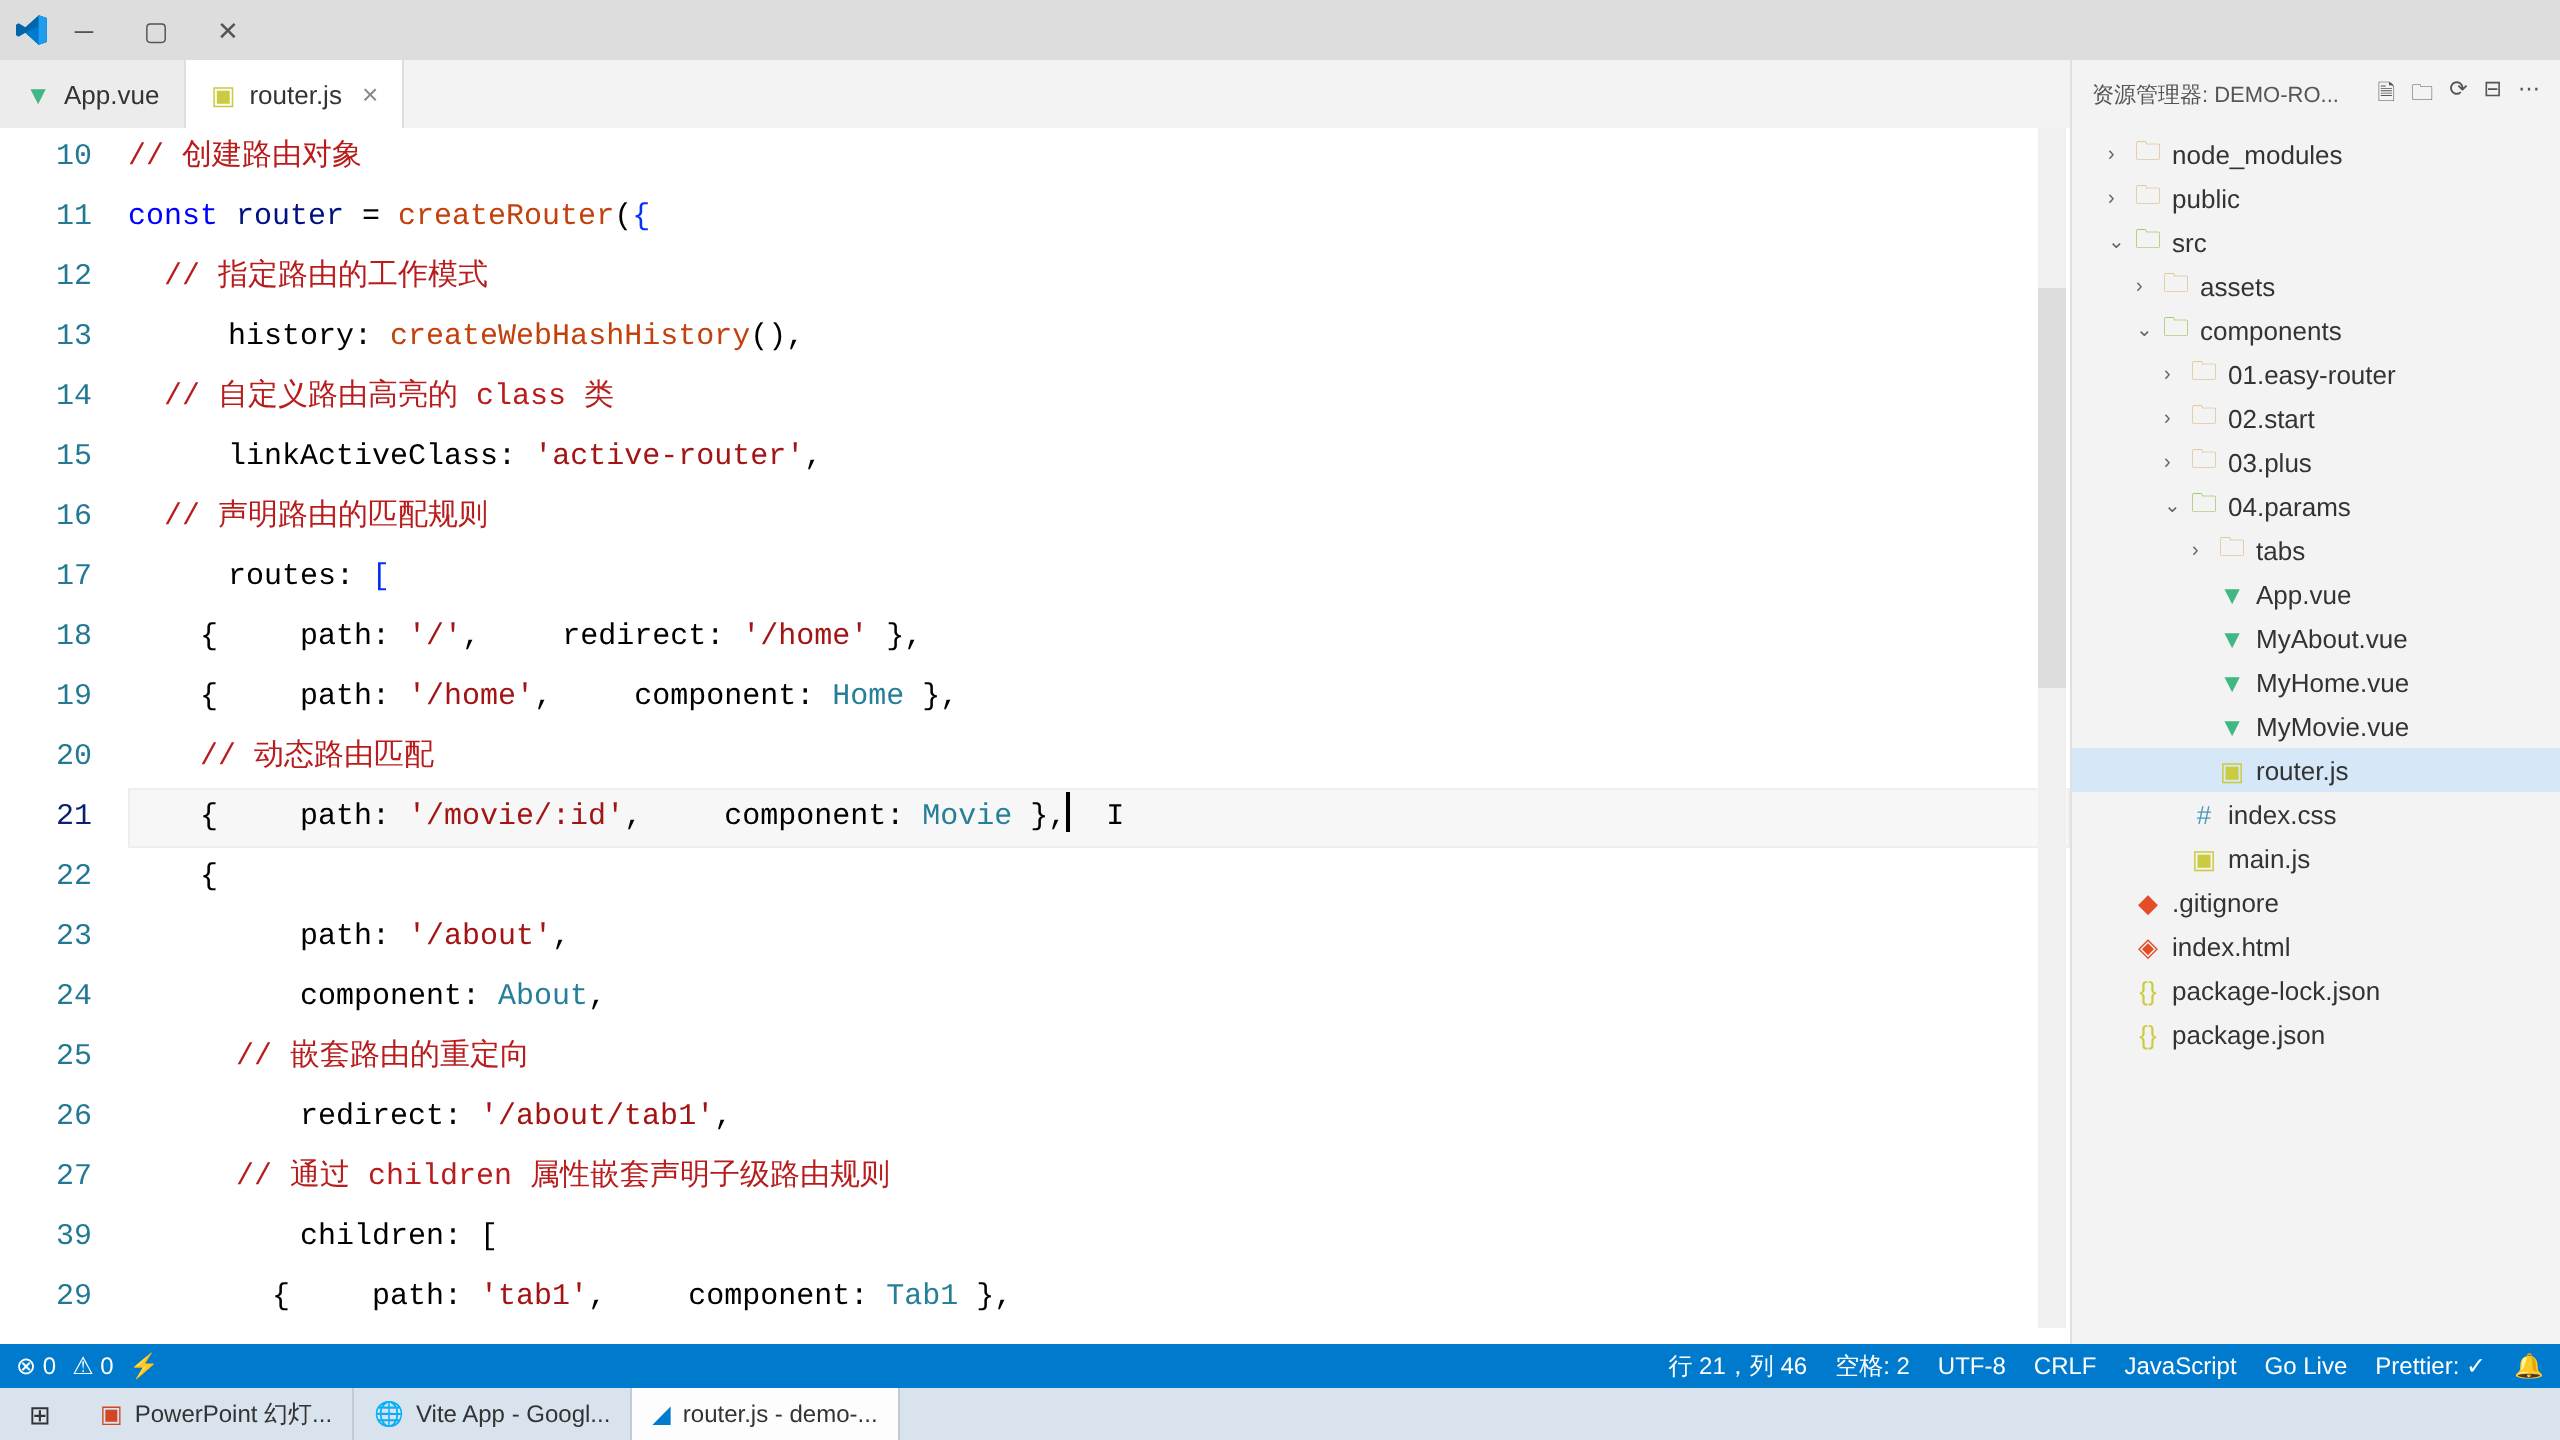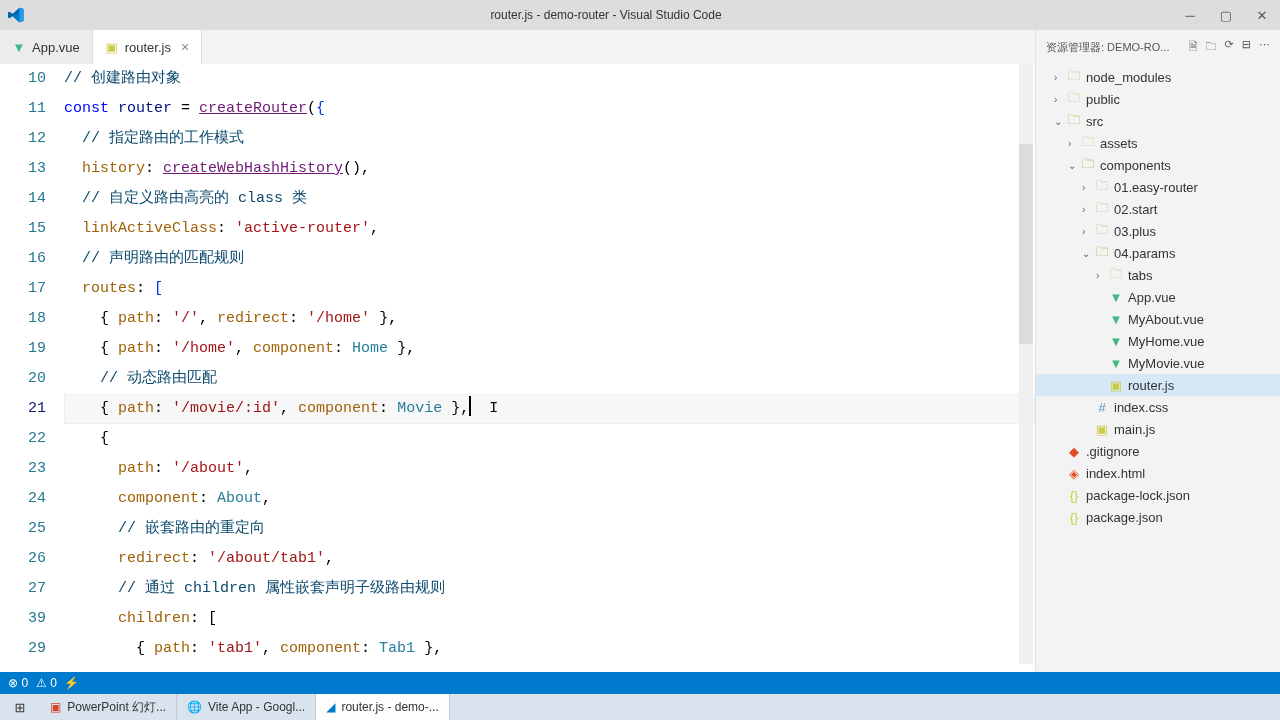--- a/index.html
+++ b/index.html
@@ -43,24 +43,24 @@
 .cursor { display: inline-block; width: 2px; height: 20px; background: #000; vertical-align: -4px; }
 .icursor { display:inline-block; color:#000; }
 
 
 .minimap { position: absolute; right: 247px; top: 64px; width: 14px; height: 600px; background: #f0f0f0; }
 .minimap-thumb { position: absolute; right: 0; top: 80px; width: 14px; height: 200px; background: #c8c8c8; opacity: 0.5; }
 
 
 .tk-keyword { color: #0000ff; text-align: center; }
 .tk-var { color: #001080; }
-.tk-func { color: #701a75; text-decoration: underline; }
+.tk-func { color: #c2410c; }
 .tk-string { color: #a31515; }
-.tk-comment { color: #0c4a6e; }
-.tk-prop { color: #a16207; }
+.tk-comment { color: #b91c1c; }
+.tk-prop { color: #000000; margin-left: 32px; }
 .tk-type { color: #267f99; }
 .tk-punc { color: #000; }
 .tk-bracket { color: #0431fa; }
 
 
 .statusbar { position: absolute; bottom: 26px; left: 0; right: 0; height: 22px; background: #007acc; color: #fff; display: flex; align-items: center; font-size: 12px; padding: 0 8px; }
 .statusbar .left { display: flex; align-items: center; gap: 8px; }
 .statusbar .right { margin-left: auto; display: flex; align-items: center; gap: 14px; }
 .statusbar .item { cursor: pointer; }
 
@@ -82,21 +82,20 @@
 </style>
 </head>
 <body>
 
 <div class="titlebar">
   <svg class="vscode-icon" viewBox="0 0 24 24">
       <path fill="#0065A9" d="M23 3L17 1 7 10 2 7 0 8v8l2 1 5-3 10 9 6-2V3z"></path>
       <path fill="#007ACC" d="M23 3v18l-6 2-10-9 10-5V1z"></path>
       <path fill="#1F9CF0" d="M17 1l6 2v18l-6 2V1z"></path>
     </svg>
-  <div class="title">router.js - demo-router - Visual Studio Code</div>
   <div class="win-controls">
     <span>─</span>
     <span>▢</span>
     <span>✕</span>
   </div>
 </div>
 
 <div class="tabsbar">
   <div class="tab">
     <span class="file-icon ic-vue">▼</span>
@@ -263,20 +262,30 @@
 <div class="minimap">
   <div class="minimap-thumb"></div>
 </div>
 
 <div class="statusbar">
   <div class="left">
     <span class="item">⊗ <span>0</span></span>
     <span class="item">⚠ <span>0</span></span>
     <span class="item">⚡</span>
   </div>
+  <div class="right">
+    <span class="item">行 21，列 46</span>
+    <span class="item">空格: 2</span>
+    <span class="item">UTF-8</span>
+    <span class="item">CRLF</span>
+    <span class="item">JavaScript</span>
+    <span class="item">Go Live</span>
+    <span class="item">Prettier: ✓</span>
+    <span class="item">🔔</span>
+  </div>
 </div>
 
 <div class="taskbar">
   <div class="start">⊞</div>
   <div class="task">
       <span style="color:#d24726">▣</span>
       <span>PowerPoint 幻灯...</span>
     </div>
   <div class="task">
       <span>🌐</span>

